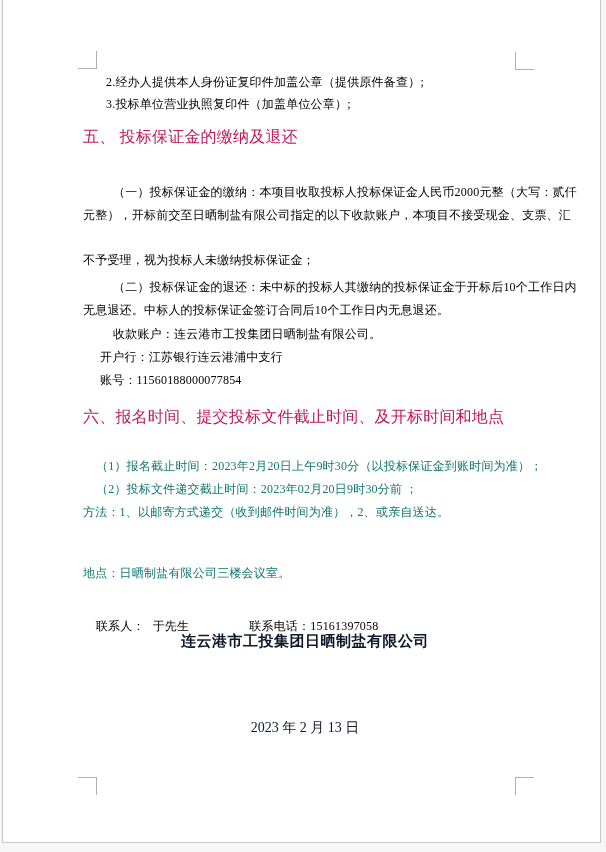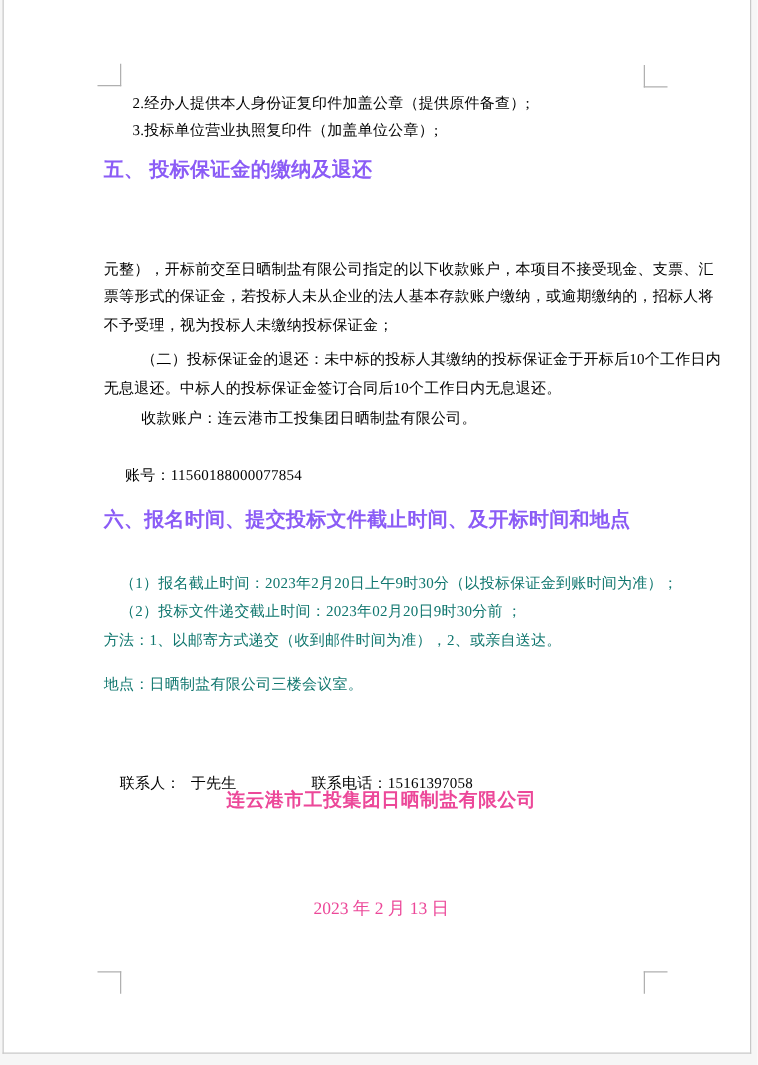--- a/index.html
+++ b/index.html
@@ -26,32 +26,32 @@
 
   .t {
     position:absolute; left:80px;
     font-size:12px; line-height:22px;
     color:#000; letter-spacing:0.2px;
     white-space:pre;
   }
   .h {
     position:absolute; left:80px;
     font-size:16px; line-height:20px;
-    font-weight:bold; color:#8b5cf6;
+    font-weight:normal; color:#be185d;
     white-space:pre; letter-spacing:0.2px;
   }
   .red { color:#0f766e; }
   .ind13 { padding-left:13px; }
   .ind17 { padding-left:17px; }
   .ind23 { padding-left:23px; }
   .ind30 { padding-left:30px; }
 
   .sig {
     position:absolute; left:80px; width:444px;
-    text-align:center; color:#ec4899; white-space:pre;
+    text-align:center; color:#0f172a; white-space:pre;
   }
   .sig-company { top:631px; font-size:15px; font-weight:bold; line-height:20px; letter-spacing:0.5px; }
   .sig-date    { top:680px; font-size:14px; line-height:20px;margin-top:38px; }
   .gap60 { display:inline-block; width:60px; }
   .gap8  { display:inline-block; width:8px; }
 </style>
 </head>
 <body>
 
 <div class="page">
@@ -59,36 +59,37 @@
   <div class="mark mark-tl"></div>
   <div class="mark mark-tr"></div>
   <div class="mark mark-bl"></div>
   <div class="mark mark-br"></div>
 
   <div class="t ind23" style="top:71px">2.经办人提供本人身份证复印件加盖公章（提供原件备查）;</div>
   <div class="t ind23" style="top:93px">3.投标单位营业执照复印件（加盖单位公章）;</div>
 
   <div class="h" style="top:127px">五、 投标保证金的缴纳及退还</div>
 
+  <div class="t ind30" style="top:181px">（一）投标保证金的缴纳：本项目收取投标人投标保证金人民币2000元整（大写：贰仟</div>
   <div class="t" style="top:203.5px">元整），开标前交至日晒制盐有限公司指定的以下收款账户，本项目不接受现金、支票、汇</div>
-  <div class="t" style="top:226px">票等形式的保证金，若投标人未从企业的法人基本存款账户缴纳，或逾期缴纳的，招标人将</div>
   <div class="t" style="top:248.5px">不予受理，视为投标人未缴纳投标保证金；</div>
 
   <div class="t ind30" style="top:276px">（二）投标保证金的退还：未中标的投标人其缴纳的投标保证金于开标后10个工作日内</div>
   <div class="t" style="top:299px">无息退还。中标人的投标保证金签订合同后10个工作日内无息退还。</div>
 
   <div class="t ind30" style="top:323px">收款账户：连云港市工投集团日晒制盐有限公司。</div>
+  <div class="t ind17" style="top:345.5px">开户行：江苏银行连云港浦中支行</div>
   <div class="t ind17" style="top:368.5px">账号：11560188000077854</div>
 
   <div class="h" style="top:407px">六、报名时间、提交投标文件截止时间、及开标时间和地点</div>
 
   <div class="t red ind13" style="top:454.5px">（1）报名截止时间：2023年2月20日上午9时30分（以投标保证金到账时间为准）；</div>
   <div class="t red ind13" style="top:477.5px">（2）投标文件递交截止时间：2023年02月20日9时30分前 ；</div>
   <div class="t red" style="top:500.5px">方法：1、以邮寄方式递交（收到邮件时间为准），2、或亲自送达。</div>
-  <div class="t red" style="top:536px">地点：日晒制盐有限公司三楼会议室。</div>
+  <div class="t red" style="top:562px">地点：日晒制盐有限公司三楼会议室。</div>
 
 
   <div class="t" style="top:593px">
     <span>联系人：</span><span class="gap8"></span><span>于先生</span><span class="gap60"></span><span>联系电话：</span><span>15161397058</span>
   </div>
 
   <div class="sig sig-company">连云港市工投集团日晒制盐有限公司</div>
   <div class="sig sig-date">2023 年 2 月 13 日</div>
 
 </div>

